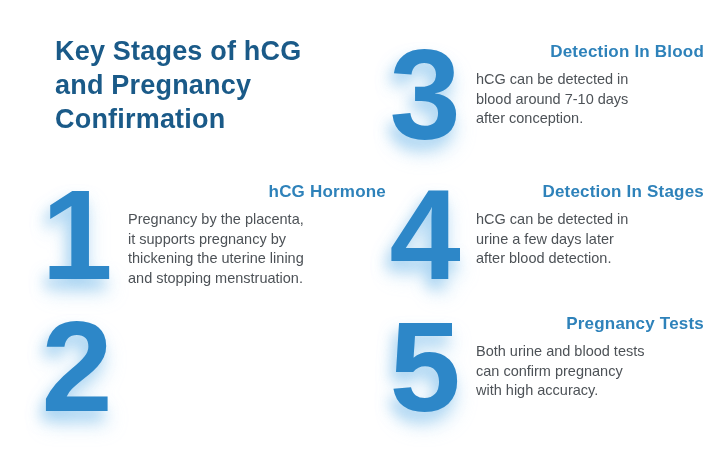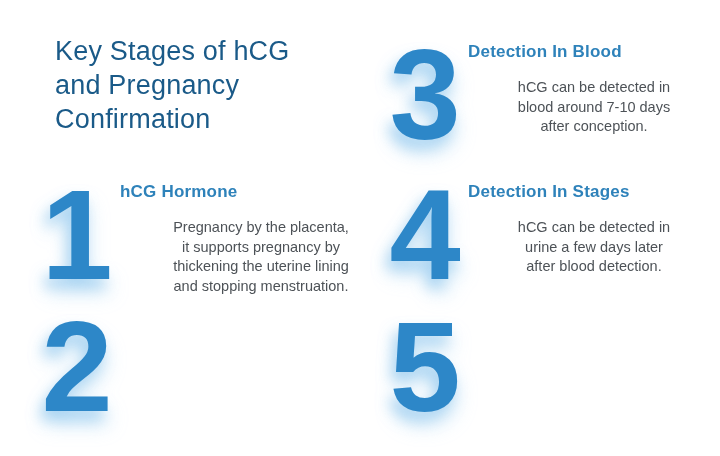--- a/index.html
+++ b/index.html
@@ -15,21 +15,21 @@
     background: #ffffff;
     overflow: hidden;
   }
   .title {
     position: absolute;
     left: 55px;
     top: 34px;
     margin: 0;
     font-size: 27px;
     line-height: 34px;
-    font-weight: 400;
+    font-weight: 700;
     letter-spacing: 0.2px;
     color: #1a5a88;
     white-space: pre-line;
   }
   .item {
     position: absolute;
     display: flex;
     align-items: flex-start;
   }
   .item.col-left  { left: 36px; }
@@ -52,28 +52,28 @@
   }
   .txt { margin-left: 2px; }
   .heading {
     margin: 0 0 6px 0;
     font-size: 17px;
     line-height: 20px;
     font-weight: 700;
     letter-spacing: 0.2px;
     color: #2e82ba;
     white-space: nowrap;
+    text-align: right;
   }
   .body {
-    margin: 16px;
+    margin: 8px;
     font-size: 14.5px;
     line-height: 19.5px;
     color: #4d5257;
     white-space: pre-line;
-    text-align: center;
   }
   .col-left  .body { width: 250px; }
   .col-right .body { width: 220px; }
 </style>
 </head>
 <body>
 
 <div class="canvas">
 
   <h1 class="title">Key Stages of hCG
@@ -110,15 +110,21 @@
     <div class="txt">
       <h2 class="heading">Detection In Stages</h2>
       <p class="body">hCG can be detected in
 urine a few days later
 after blood detection.</p>
     </div>
   </section>
 
   <section class="item col-right row-3">
     <span class="num">5</span>
+    <div class="txt">
+      <h2 class="heading">Pregnancy Tests</h2>
+      <p class="body">Both urine and blood tests
+can confirm pregnancy
+with high accuracy.</p>
+    </div>
   </section>
 
 </div>
 
 </body></html>

